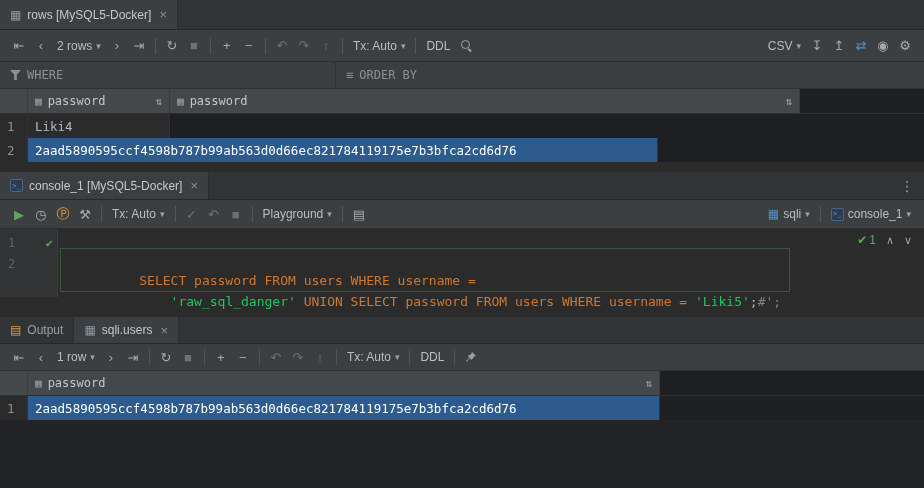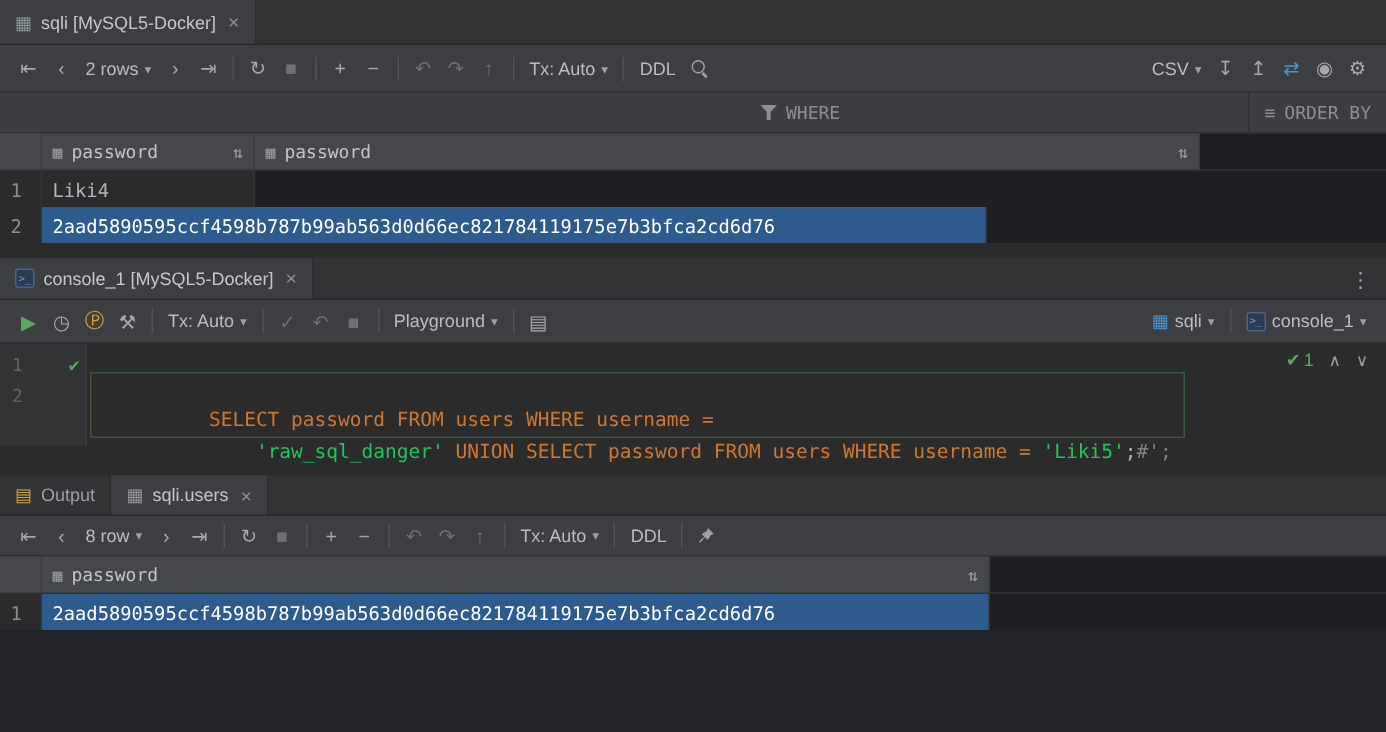--- a/index.html
+++ b/index.html
@@ -34,21 +34,21 @@
   .mag::before { content: ""; position: absolute; left: 1px; top: 1px; width: 7px; height: 7px;
                  border: 1.5px solid #9da0a8; border-radius: 50%; }
   .mag::after { content: ""; position: absolute; left: 9px; top: 9px; width: 4px; height: 2px;
                 background: #9da0a8; transform: rotate(45deg); transform-origin: 0 0; }
   
   .funnel { display: inline-block; width: 11px; height: 10px; background: #8c9093;
             clip-path: polygon(0 0,100% 0,62% 45%,62% 100%,38% 100%,38% 45%); margin-right: 6px; }
 
   
   .filterbar { height: 27px; background: #3b3e40; border-bottom: 1px solid #2d2f30; display: flex;
-               align-items: center; font-family: "DejaVu Sans Mono", monospace; font-size: 12px; color: #8c9093; justify-content: flex-end; }
+               align-items: center; font-family: "DejaVu Sans Mono", monospace; font-size: 12px; color: #8c9093; }
   .filterbar .zone { display: flex; align-items: center; padding: 0 10px; height: 100%; }
   .filterbar .zone.where { width: 336px; border-right: 1px solid #2d2f30; }
   .order-ic { font-size: 12px; color: #8c9093; margin-right: 6px; }
 
   
   .ghead { display: flex; background: #45484a; font-family: "DejaVu Sans Mono", monospace;
            font-size: 12px; color: #c2c6c9; height: 25px; border-bottom: 1px solid #2d2f30; }
   .ghead.h25 { height: 25px; }
   .gcell { display: flex; align-items: center; padding: 0 7px; border-right: 1px solid #3a3d3f; height: 100%; }
   .gcell .gic { color: #8f9aa0; margin-right: 6px; font-size: 11px; }
@@ -91,21 +91,21 @@
   .bottom-fill { background: #212326; flex: 1; }
 </style>
 </head>
 <body>
 
 <div class="app">
 
   <div class="tabbar h30">
     <div class="tab">
       <span class="tabgrid-ic">▦</span>
-      <span>sqli [MySQL5-Docker]</span>
+      <span>rows [MySQL5-Docker]</span>
       <span class="close">×</span>
     </div>
   </div>
 
   <div class="toolbar h32">
     <span class="tbtn">⇤</span>
     <span class="tbtn">‹</span>
     <span class="drop">
       <span>2 rows</span>
       <span class="caret">▾</span>
@@ -270,21 +270,21 @@
       <span class="tabgrid-ic">▦</span>
       <span>sqli.users</span>
       <span class="close">×</span>
     </div>
   </div>
 
   <div class="toolbar h27">
     <span class="tbtn">⇤</span>
     <span class="tbtn">‹</span>
     <span class="drop">
-      <span>8 row</span>
+      <span>1 row</span>
       <span class="caret">▾</span>
     </span>
     <span class="tbtn">›</span>
     <span class="tbtn">⇥</span>
     <span class="sep"></span>
     <span class="tbtn">↻</span>
     <span class="tbtn dim">■</span>
     <span class="sep"></span>
     <span class="tbtn">+</span>
     <span class="tbtn">−</span>

